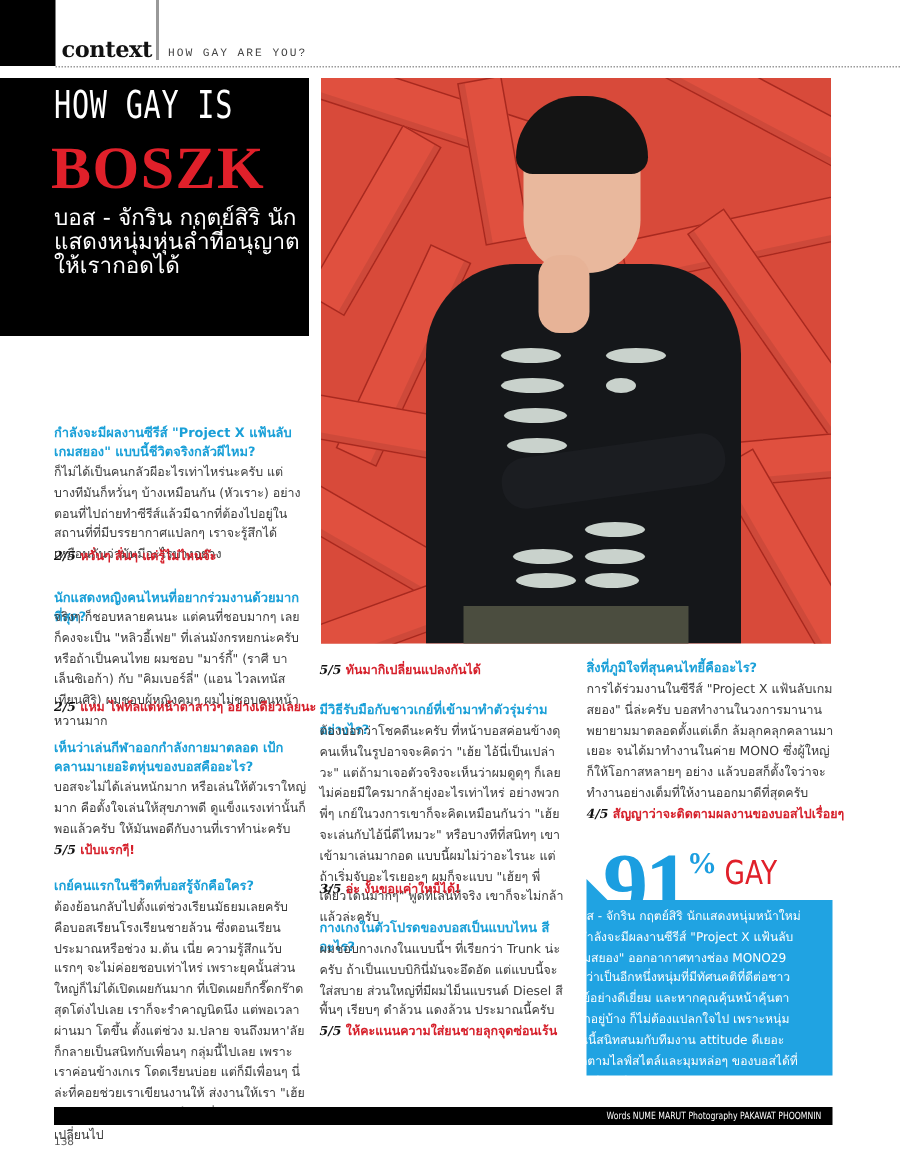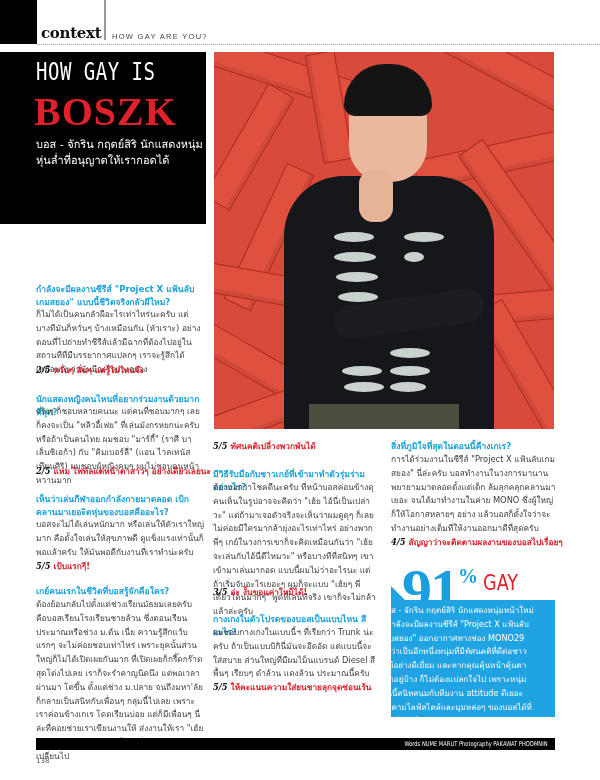--- a/index.html
+++ b/index.html
@@ -3,28 +3,28 @@
 <meta charset="utf-8">
 <style>
   * { box-sizing: border-box; margin: 0; padding: 0; }
   html, body { width: 600px; height: 780px; background: #ffffff; overflow: hidden; }
   body { position: relative; font-family: "DejaVu Sans", sans-serif; color: #3a3a3a; }
 
   
   .hdr-black { position: absolute; left: 0; top: 0; width: 37px; height: 44px; background: #000; }
   .hdr-context { position: absolute; left: 41px; top: 24px; font-family: "DejaVu Serif", serif; font-weight: bold; font-size: 15px; color: #111; letter-spacing: -0.3px; }
   .hdr-divider { position: absolute; left: 104px; top: 0; width: 2px; height: 40px; background: #999; }
-  .hdr-sub { position: absolute; left: 112px; top: 32px; font-family: Liberation Sans, sans-serif; font-size: 7.5px; letter-spacing: 1.3px; color: #444; }
+  .hdr-sub { position: absolute; left: 112px; top: 32px; font-family: Liberation Mono, monospace; font-size: 7.5px; letter-spacing: 1.3px; color: #444; }
   .hdr-dots { position: absolute; left: 37px; right: 0; top: 44px; border-top: 1px dotted #9a9a9a; }
 
   
   .title-box { position: absolute; left: 0; top: 52px; width: 206px; height: 172px; background: #000; }
   .title-l1 { position: absolute; left: 36px; top: 56px; font-family: "DejaVu Sans Mono", monospace; font-size: 19px; color: #fff; letter-spacing: 0.5px; white-space: nowrap; transform: scaleY(1.35); transform-origin: left top; }
   .title-l2 { position: absolute; left: 34px; top: 92px; font-family: "Liberation Serif", serif; font-weight: bold; font-size: 40px; line-height: 1; color: #e0202a; letter-spacing: 1px; white-space: nowrap; }
-  .title-th { position: absolute; left: 36px; top: 137px; width: 168px; font-size: 11px; line-height: 16px; color: #fff; }
+  .title-th { position: absolute; left: 36px; top: 137px; width: 168px; font-size: 15px; line-height: 16px; color: #fff; }
 
   
   .photo { position: absolute; left: 214px; top: 52px; width: 340px; height: 377px; overflow: hidden; background: #d84a3a; }
   .plank { position: absolute; height: 30px; background: #e0503f; border: 1px solid #a8291f; box-shadow: inset 0 -4px 0 rgba(0,0,0,0.08); }
   .person-head { position: absolute; left: 135px; top: 20px; width: 78px; height: 110px; border-radius: 40px 40px 36px 36px; background: #e9b89d; }
   .person-hair { position: absolute; left: 130px; top: 12px; width: 88px; height: 52px; border-radius: 44px 44px 12px 12px; background: #141414; }
   .person-body { position: absolute; left: 70px; top: 124px; width: 210px; height: 253px; border-radius: 60px 60px 0 0; background: #15171a; }
   .person-arm { position: absolute; left: 120px; top: 245px; width: 150px; height: 34px; border-radius: 16px; background: #1b1d21; transform: rotate(-8deg); }
   .person-hand { position: absolute; left: 145px; top: 118px; width: 34px; height: 52px; border-radius: 14px; background: #e7b397; }
   .feather { position: absolute; height: 10px; border-radius: 50%; background: #c9d2cc; }
@@ -106,31 +106,31 @@
 <div class="a" style="left:36px;top:405px;width:168px">จริงๆ ก็ชอบหลายคนนะ แต่คนที่ชอบมากๆ เลย ก็คงจะเป็น "หลิวอี้เฟย" ที่เล่นมังกรหยกน่ะครับ หรือถ้าเป็นคนไทย ผมชอบ "มาร์กี้" (ราศี บาเล็นซิเอก้า) กับ "คิมเบอร์ลี่" (แอน ไวลเทนัส เทียนศิริ) ผมชอบผู้หญิงคมๆ ผมไม่ชอบคนหน้าหวานมาก</div>
 <div class="sc" style="left:36px;top:465px"><span class="num">2/5</span><span>แหม ไฟท์ลแต่หน้าตาสาวๆ อย่างเดียวเลยนะ</span></div>
 
 <div class="q" style="left:36px;top:493px;width:168px">เห็นว่าเล่นกีฬาออกกำลังกายมาตลอด เป้กคลานมาเยอะิตหุ่นของบอสคืออะไร?</div>
 <div class="a" style="left:36px;top:518px;width:168px">บอสจะไม่ได้เล่นหนักมาก หรือเล่นให้ตัวเราใหญ่มาก คือตั้งใจเล่นให้สุขภาพดี ดูแข็งแรงเท่านั้นก็พอแล้วครับ ให้มันพอดีกับงานที่เราทำน่ะครับ</div>
 <div class="sc" style="left:36px;top:560px"><span class="num">5/5</span><span>เป้บแรกๆี!</span></div>
 
 <div class="q" style="left:36px;top:585px;width:168px">เกย์คนแรกในชีวิตที่บอสรู้จักคือใคร?</div>
 <div class="a" style="left:36px;top:598px;width:168px">ต้องย้อนกลับไปตั้งแต่ช่วงเรียนมัธยมเลยครับ คือบอสเรียนโรงเรียนชายล้วน ซึ่งตอนเรียนประมาณหรือช่วง ม.ต้น เนี่ย ความรู้สึกแว้บแรกๆ จะไม่ค่อยชอบเท่าไหร่ เพราะยุคนั้นส่วนใหญ่ก็ไม่ได้เปิดเผยกันมาก ที่เปิดเผยก็กรี๊ดกร๊าดสุดโต่งไปเลย เราก็จะรำคาญนิดนึง แต่พอเวลาผ่านมา โตขึ้น ตั้งแต่ช่วง ม.ปลาย จนถึงมหา'ลัย ก็กลายเป็นสนิทกับเพื่อนๆ กลุ่มนี้ไปเลย เพราะเราค่อนข้างเกเร โดดเรียนบ่อย แต่ก็มีเพื่อนๆ นี่ล่ะที่คอยช่วยเราเขียนงานให้ ส่งงานให้เรา "เฮ้ย บอส มาเราช่วยนะ" ผมก็เลยเริ่มมองพวกเขาเปลี่ยนไป</div>
 
-<div class="sc" style="left:213px;top:440px"><span class="num">5/5</span><span>ทัศนคติเปลี่างพวกพันได้</span></div>
+<div class="sc" style="left:213px;top:440px"><span class="num">5/5</span><span>ทันมากิเปลี่ยนแปลงกันได้</span></div>
 
 <div class="q" style="left:213px;top:468px;width:165px">มีวิธีรับมือกับชาวเกย์ที่เข้ามาทำตัวรุ่มร่ามอย่างไร?</div>
 <div class="a" style="left:213px;top:481px;width:165px">ต้องบอกว่าโชคดีนะครับ ที่หน้าบอสค่อนข้างดุ คนเห็นในรูปอาจจะคิดว่า "เฮ้ย ไอ้นี่เป็นเปล่าวะ" แต่ถ้ามาเจอตัวจริงจะเห็นว่าผมดูดุๆ ก็เลยไม่ค่อยมีใครมากล้ายุ่งอะไรเท่าไหร่ อย่างพวกพี่ๆ เกย์ในวงการเขาก็จะคิดเหมือนกันว่า "เฮ้ย จะเล่นกับไอ้นี่ดีไหมวะ" หรือบางทีที่สนิทๆ เขาเข้ามาเล่นมากอด แบบนี้ผมไม่ว่าอะไรนะ แต่ถ้าเริ่มจับอะไรเยอะๆ ผมก็จะแบบ "เฮ้ยๆ พี่ เดี๋ยวโดนมากๆ" พูดที่เล่นทีจริง เขาก็จะไม่กล้าแล้วล่ะครับ</div>
 <div class="sc" style="left:213px;top:586px"><span class="num">3/5</span><span>อ่ะ งั้นขอแค่าใหม็ได้!</span></div>
 
 <div class="q" style="left:213px;top:613px;width:165px">กางเกงในตัวโปรดของบอสเป็นแบบไหน สีอะไร?</div>
 <div class="a" style="left:213px;top:626px;width:165px">ผมชอบกางเกงในแบบนี้ฯ ที่เรียกว่า Trunk น่ะครับ ถ้าเป็นแบบบิกินี่มันจะอึดอัด แต่แบบนี้จะใส่สบาย ส่วนใหญ่ที่มีผมไม็นแบรนด์ Diesel สีพื้นๆ เรียบๆ ดำล้วน แดงล้วน ประมาณนี้ครับ</div>
 <div class="sc" style="left:213px;top:681px"><span class="num">5/5</span><span>ให้คะแนนความใส่ยนชายลุกจุดซ่อนเร้น</span></div>
 
-<div class="q" style="left:391px;top:440px;width:165px">สิ่งที่ภูมิใจที่สุดในตอนนี้คืางเกเร?</div>
+<div class="q" style="left:391px;top:440px;width:165px">สิ่งที่ภูมิใจที่สุนคนไทยี้คืออะไร?</div>
 <div class="a" style="left:391px;top:453px;width:165px">การได้ร่วมงานในซีรีส์ "Project X แฟ้นลับเกมสยอง" นี่ล่ะครับ บอสทำงานในวงการมานาน พยายามมาตลอดตั้งแต่เด็ก ล้มลุกคลุกคลานมาเยอะ จนได้มาทำงานในค่าย MONO ซึ่งผู้ใหญ่ก็ให้โอกาสหลายๆ อย่าง แล้วบอสก็ตั้งใจว่าจะทำงานอย่างเต็มที่ให้งานออกมาดีที่สุดครับ</div>
 <div class="sc" style="left:391px;top:536px"><span class="num">4/5</span><span>สัญญาว่าจะติดตามผลงานของบอสไปเรื่อยๆ</span></div>
 
 <div class="pct">91</div>
 <div class="pct-sign">%</div>
 <div class="pct-gay">GAY</div>
 <div class="bluebox-tri"></div>
 <div class="bluebox"></div>
 <div class="bluebox-text">บอส - จักริน กฤตย์สิริ นักแสดงหนุ่มหน้าใหม่ที่กำลังจะมีผลงานซีรีส์ "Project X แฟ้นลับเกมสยอง" ออกอากาศทางช่อง MONO29 ถือว่าเป็นอีกหนึ่งหนุ่มที่มีทัศนคติที่ดีต่อชาวเกย์อย่างดีเยี่ยม และหากคุณคุ้นหน้าคุ้นตาเขาอยู่บ้าง ก็ไม่ต้องแปลกใจไป เพราะหนุ่มคนนี้สนิทสนมกับทีมงาน attitude ดีเยอะ ติดตามไลฟ์สไตล์และมุมหล่อๆ ของบอสได้ที่ IG : boszk</div>
 

